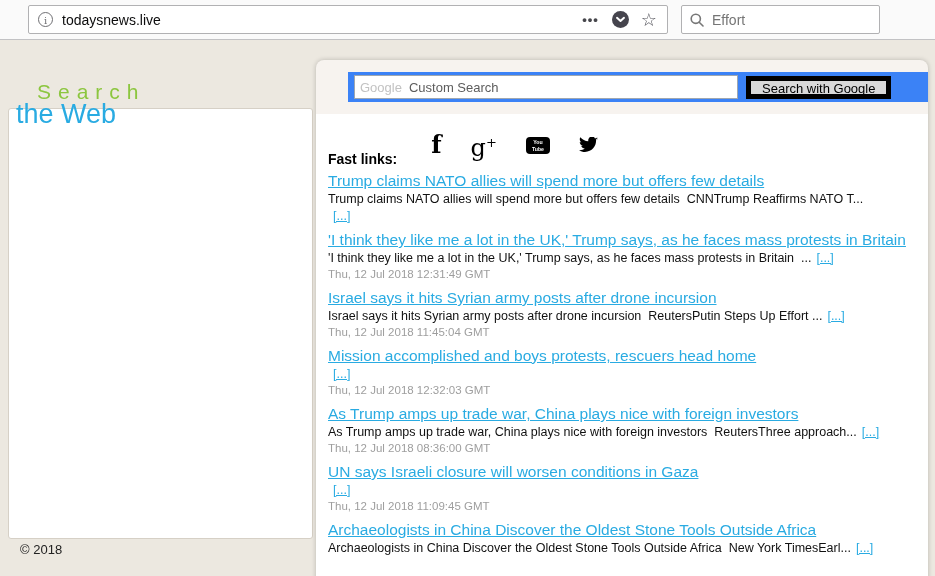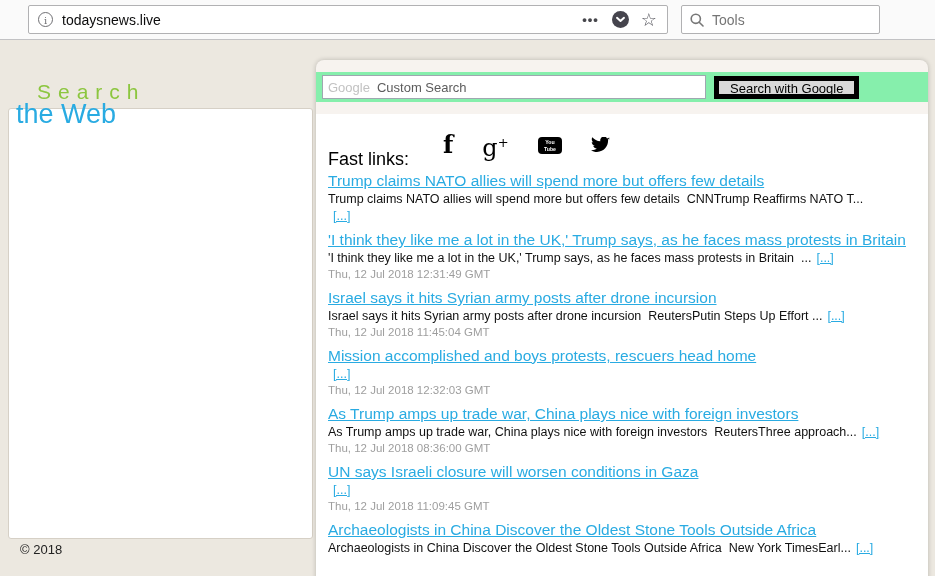--- a/index.html
+++ b/index.html
@@ -39,41 +39,41 @@
     position:absolute;left:8px;top:108px;width:305px;height:431px;
     background:#fff;border:1px solid #d6d0c6;border-radius:3px;box-sizing:border-box;z-index:1;
   }
   .copyright{position:absolute;left:20px;top:542px;font-size:13px;color:#222;}
   .right-panel{
     position:absolute;left:316px;top:60px;width:612px;bottom:-10px;
     background:#f7f3ef;border-radius:8px 8px 0 0;
     box-shadow:0 0 5px rgba(0,0,0,.22);z-index:2;box-sizing:border-box;
   }
   .gcs-row{
-    margin-top:12px;background:#86efac;height:30px;display:flex;align-items:center;
-    padding-left:6px;box-sizing:border-box;
+    margin-top:12px;background:#3b82f6;height:30px;display:flex;align-items:center;
+    padding-left:6px;box-sizing:border-box;margin-left:32px;
   }
   .gcs-input-wrap{
     width:384px;height:24px;background:#fff;border:1px solid #9fa7b0;
     display:flex;align-items:center;box-sizing:border-box;padding-left:5px;
   }
   .gcs-watermark{color:#c2c2c2;font-size:13px;flex:none;margin-right:7px;}
   .gcs-input{border:none;outline:none;flex:1 1 auto;font-size:13px;font-family:"Liberation Sans",sans-serif;height:20px;padding:0;background:transparent;}
   .gcs-input::placeholder{color:#5c5c5c;opacity:1;}
   .gcs-button{
     margin-left:8px;height:23px;padding:0 11px;background:#d9d9d9;
     border:5px solid #000000;font-size:13px;color:#000;
     font-family:"Liberation Sans",sans-serif;cursor:pointer;
   }
   .content{
     margin-top:12px;background:#fff;min-height:470px;
     padding:0 4px 20px 12px;box-sizing:border-box;
   }
   .fast-links{display:flex;align-items:center;padding-top:17px;height:28px;margin-bottom:13px;}
-  .fast-links-label{font-size:18px;font-weight:normal;color:#000;margin-top:28px;}
+  .fast-links-label{font-size:14px;font-weight:bold;color:#000;margin-top:28px;}
   .social{display:flex;align-items:center;margin-left:34px;gap:29px;}
   .social a{color:#000;text-decoration:none;display:flex;align-items:center;}
   .fb-glyph{font-family:"DejaVu Serif",serif;font-weight:bold;font-size:24px;line-height:22px;}
   .gp-glyph{font-family:"DejaVu Serif",serif;font-size:24px;line-height:22px;}
   .gp-glyph sup{font-size:13px;}
   
   .news-item{margin-bottom:7px;}
   .headline{
     color:#29abe2;text-decoration:underline;font-size:15.5px;line-height:17px;cursor:pointer;
   }
@@ -100,21 +100,21 @@
         <path d="M5 6.8l3.5 3.2L12 6.8" stroke="#fff" stroke-width="2" fill="none" stroke-linecap="round" stroke-linejoin="round"></path>
       </svg>
     </span>
     <span class="star-icon">☆</span>
   </div>
   <div class="browser-search">
     <svg width="14" height="14" viewBox="0 0 14 14">
       <circle cx="5.8" cy="5.8" r="4.6" fill="none" stroke="#777" stroke-width="1.6"></circle>
       <line x1="9.2" y1="9.2" x2="13" y2="13" stroke="#777" stroke-width="1.6" stroke-linecap="round"></line>
     </svg>
-    <span class="search-placeholder">Tools</span>
+    <span class="search-placeholder">Effort</span>
   </div>
 </div>
 
 <div class="brand1">Search</div>
 <div class="brand2">the Web</div>
 
 <div class="left-panel"></div>
 
 <div class="copyright">© 2018</div>
 

